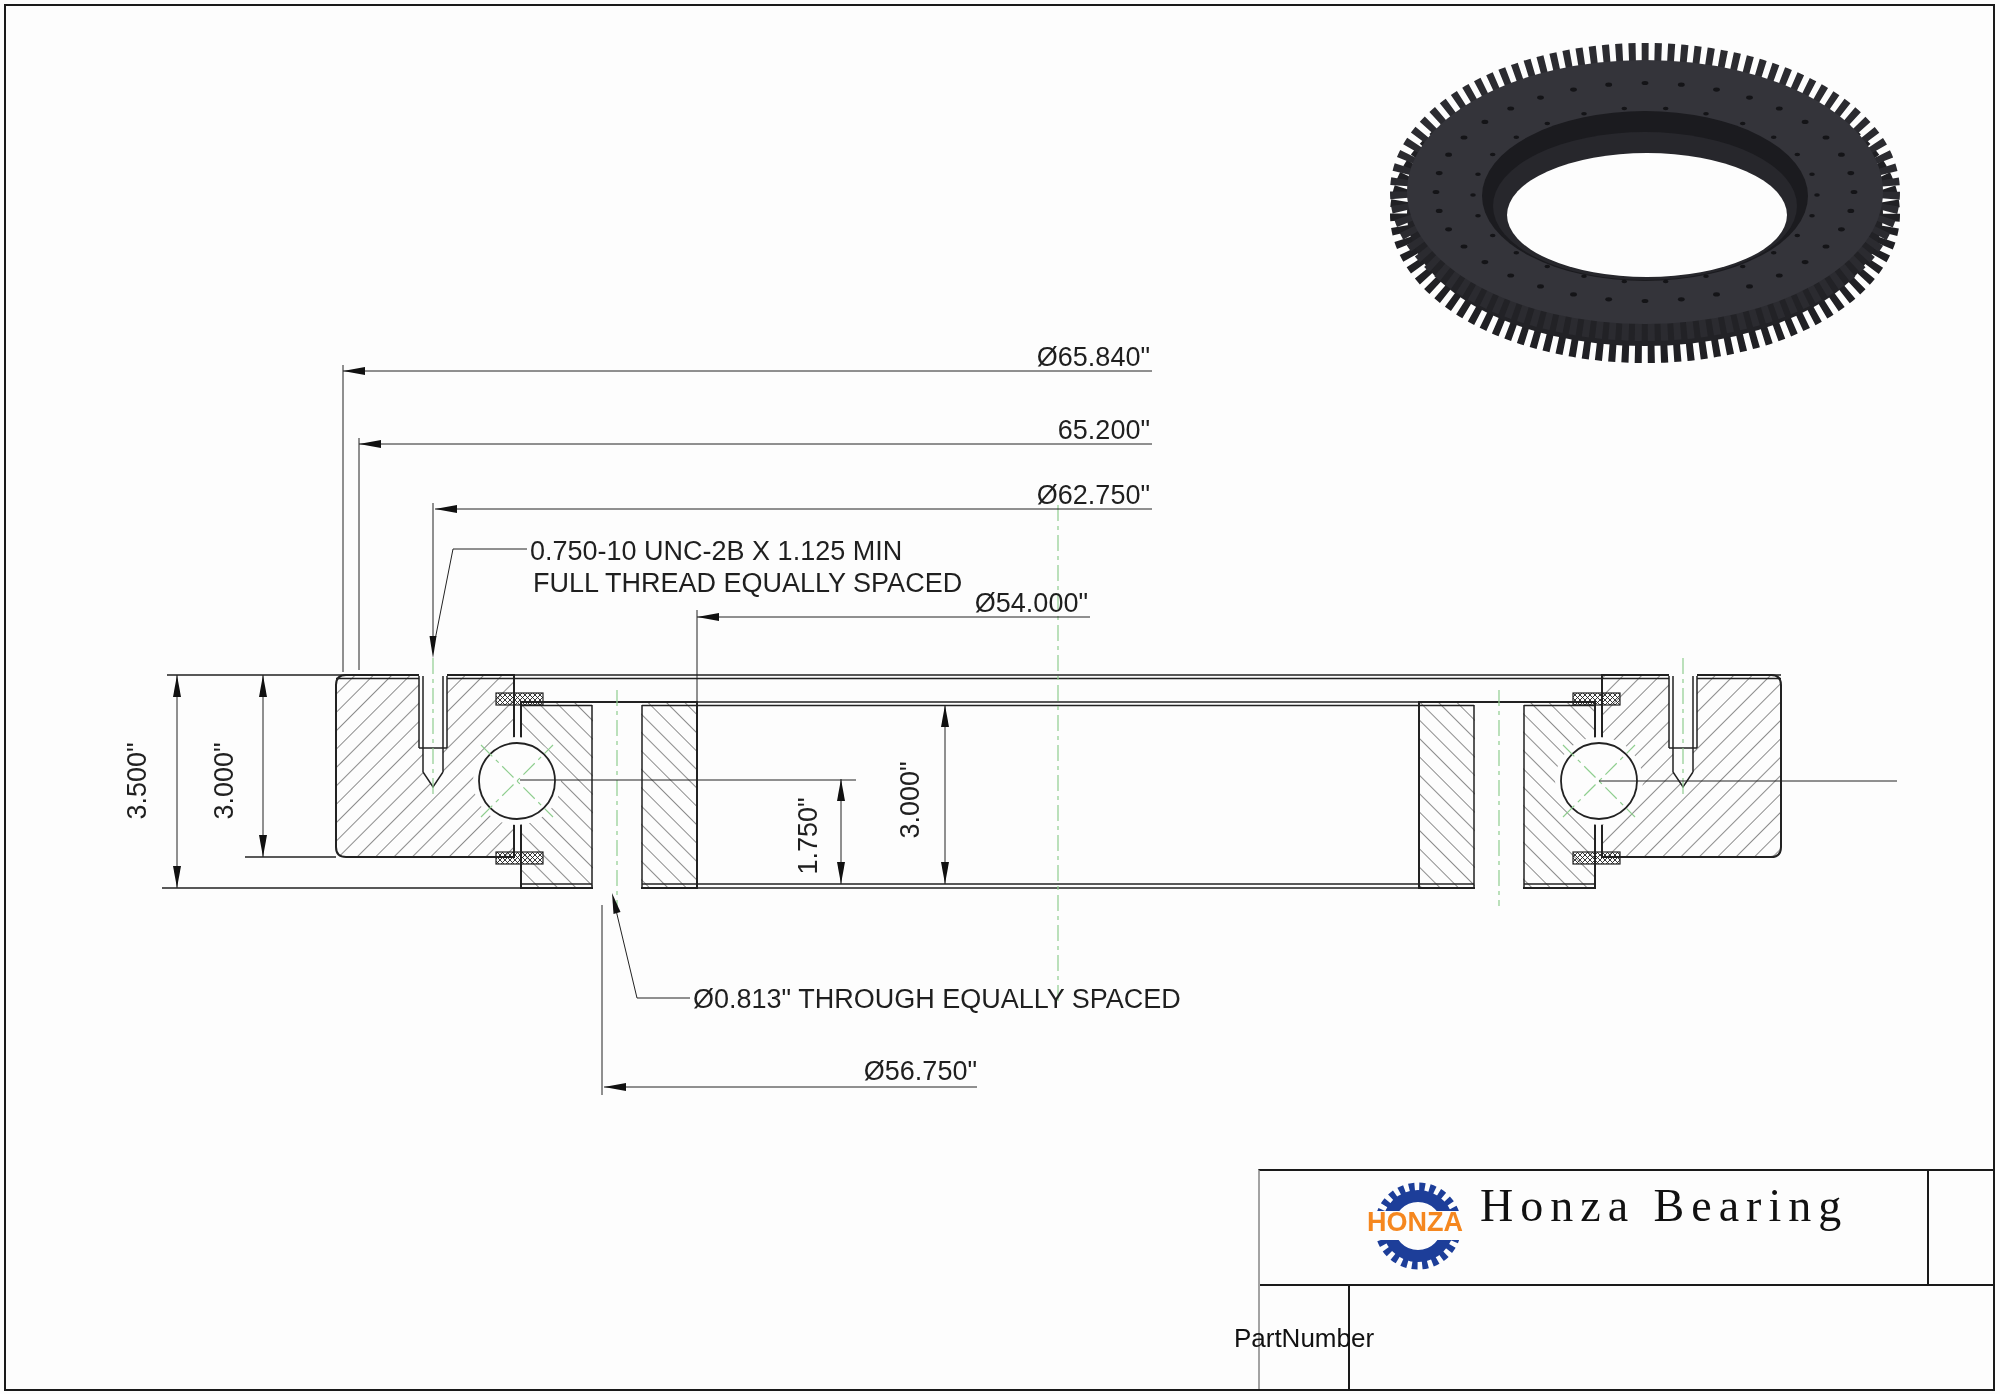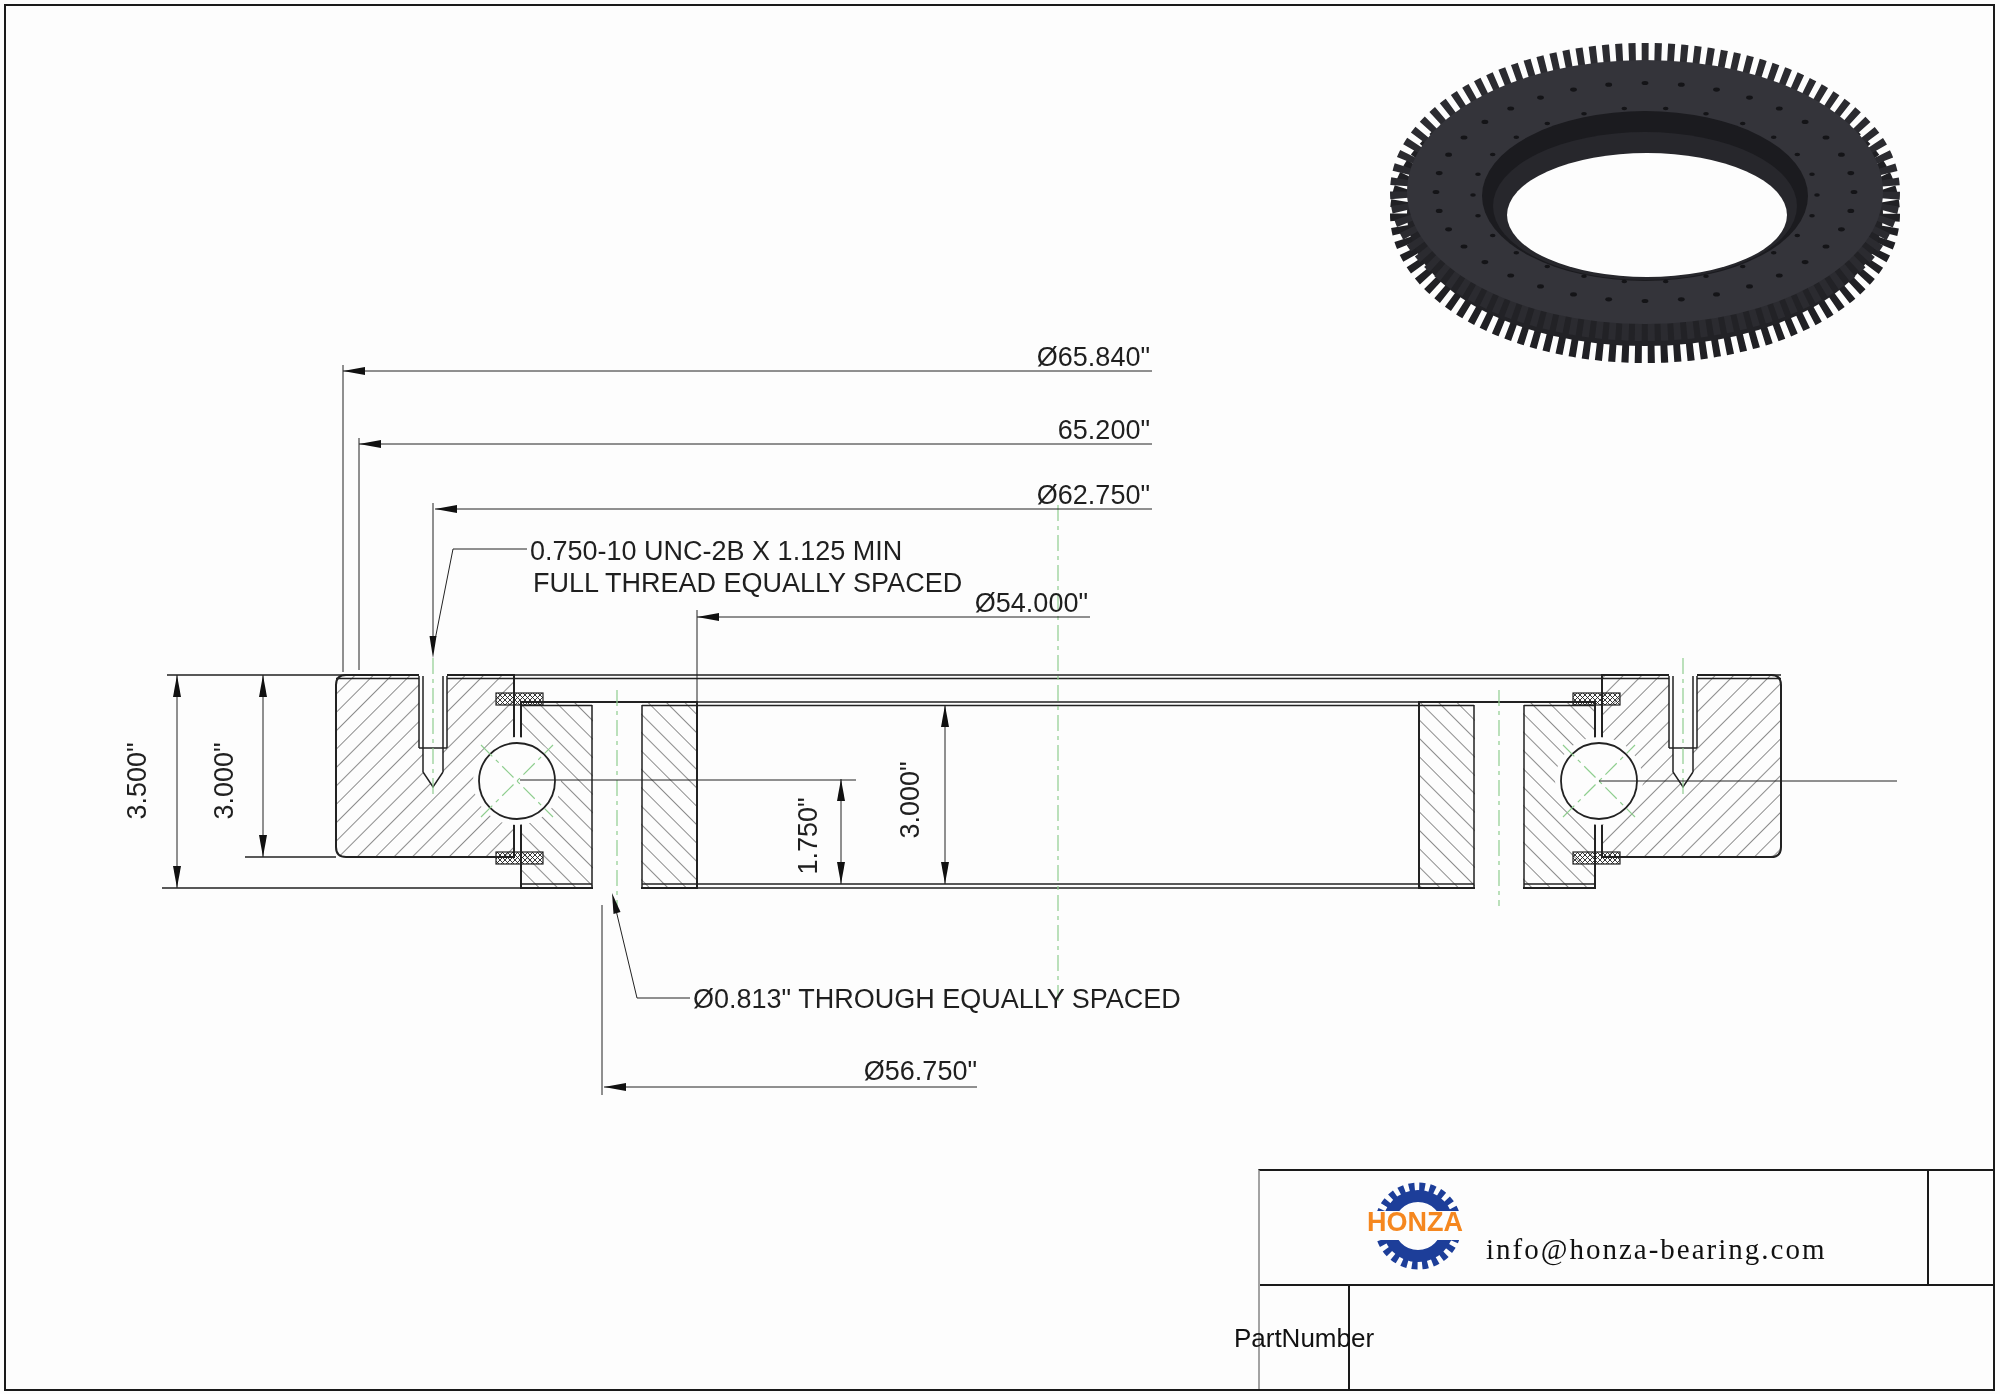--- a/index.html
+++ b/index.html
@@ -259,21 +259,21 @@
     <div class="vdiv-top"></div>
     <div class="vdiv-bot"></div>
 
     <svg class="tb-logo" viewBox="0 0 92 96">
       <circle cx="46" cy="48" r="38" fill="none" stroke="#1d3e99" stroke-width="11" stroke-dasharray="5.5 4.5"></circle>
       <circle cx="46" cy="48" r="30" fill="none" stroke="#1d3e99" stroke-width="12"></circle>
       <rect x="-4" y="33" width="100" height="29" fill="#fdfdfd"></rect>
     </svg>
     <div class="tb-logo-text">HONZA</div>
 
-    <div class="tb-email">info@honza-bearing.com</div>
+    <div class="tb-company">Honza Bearing</div>
 
     <div class="tb-part">
       <span>Part</span>
       <span>Number</span>
     </div>
   </div>
 
   <div class="sheet-border"></div>
 </div>
 

